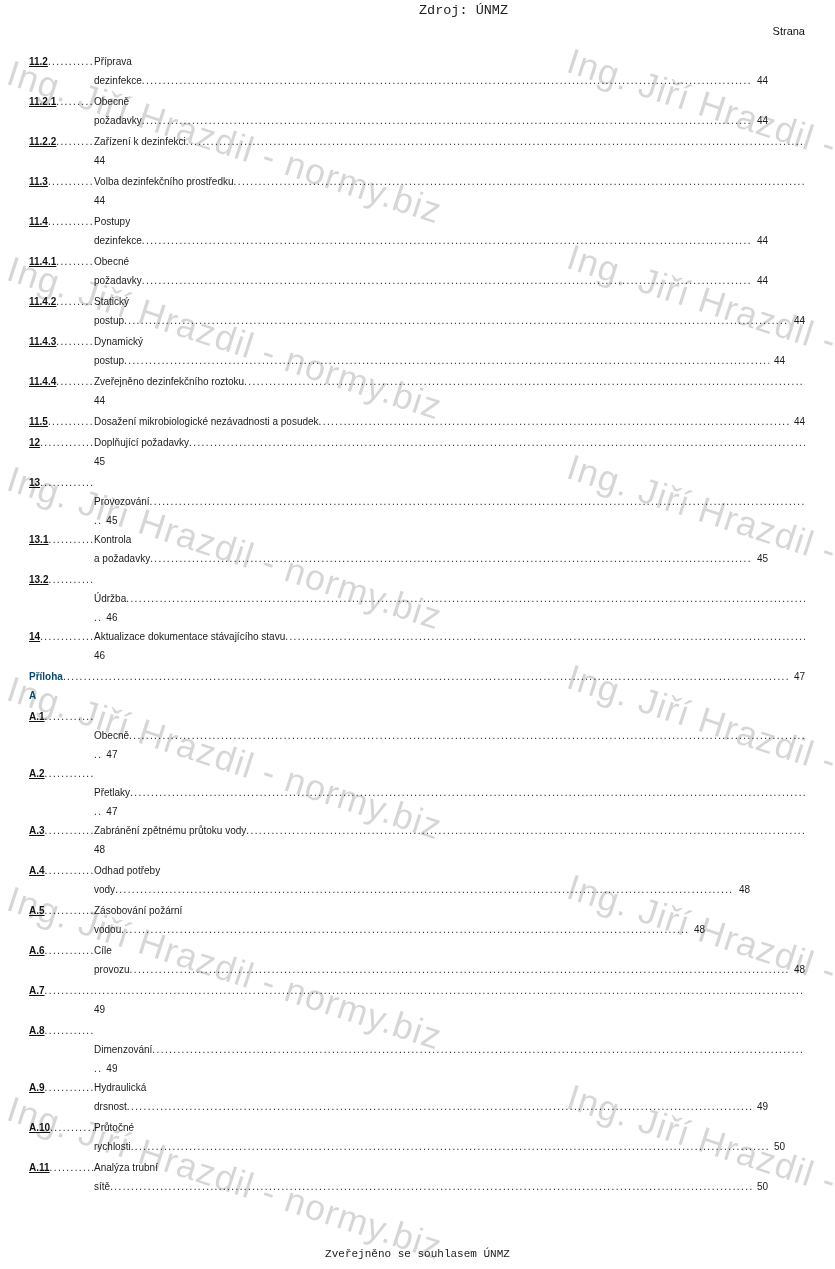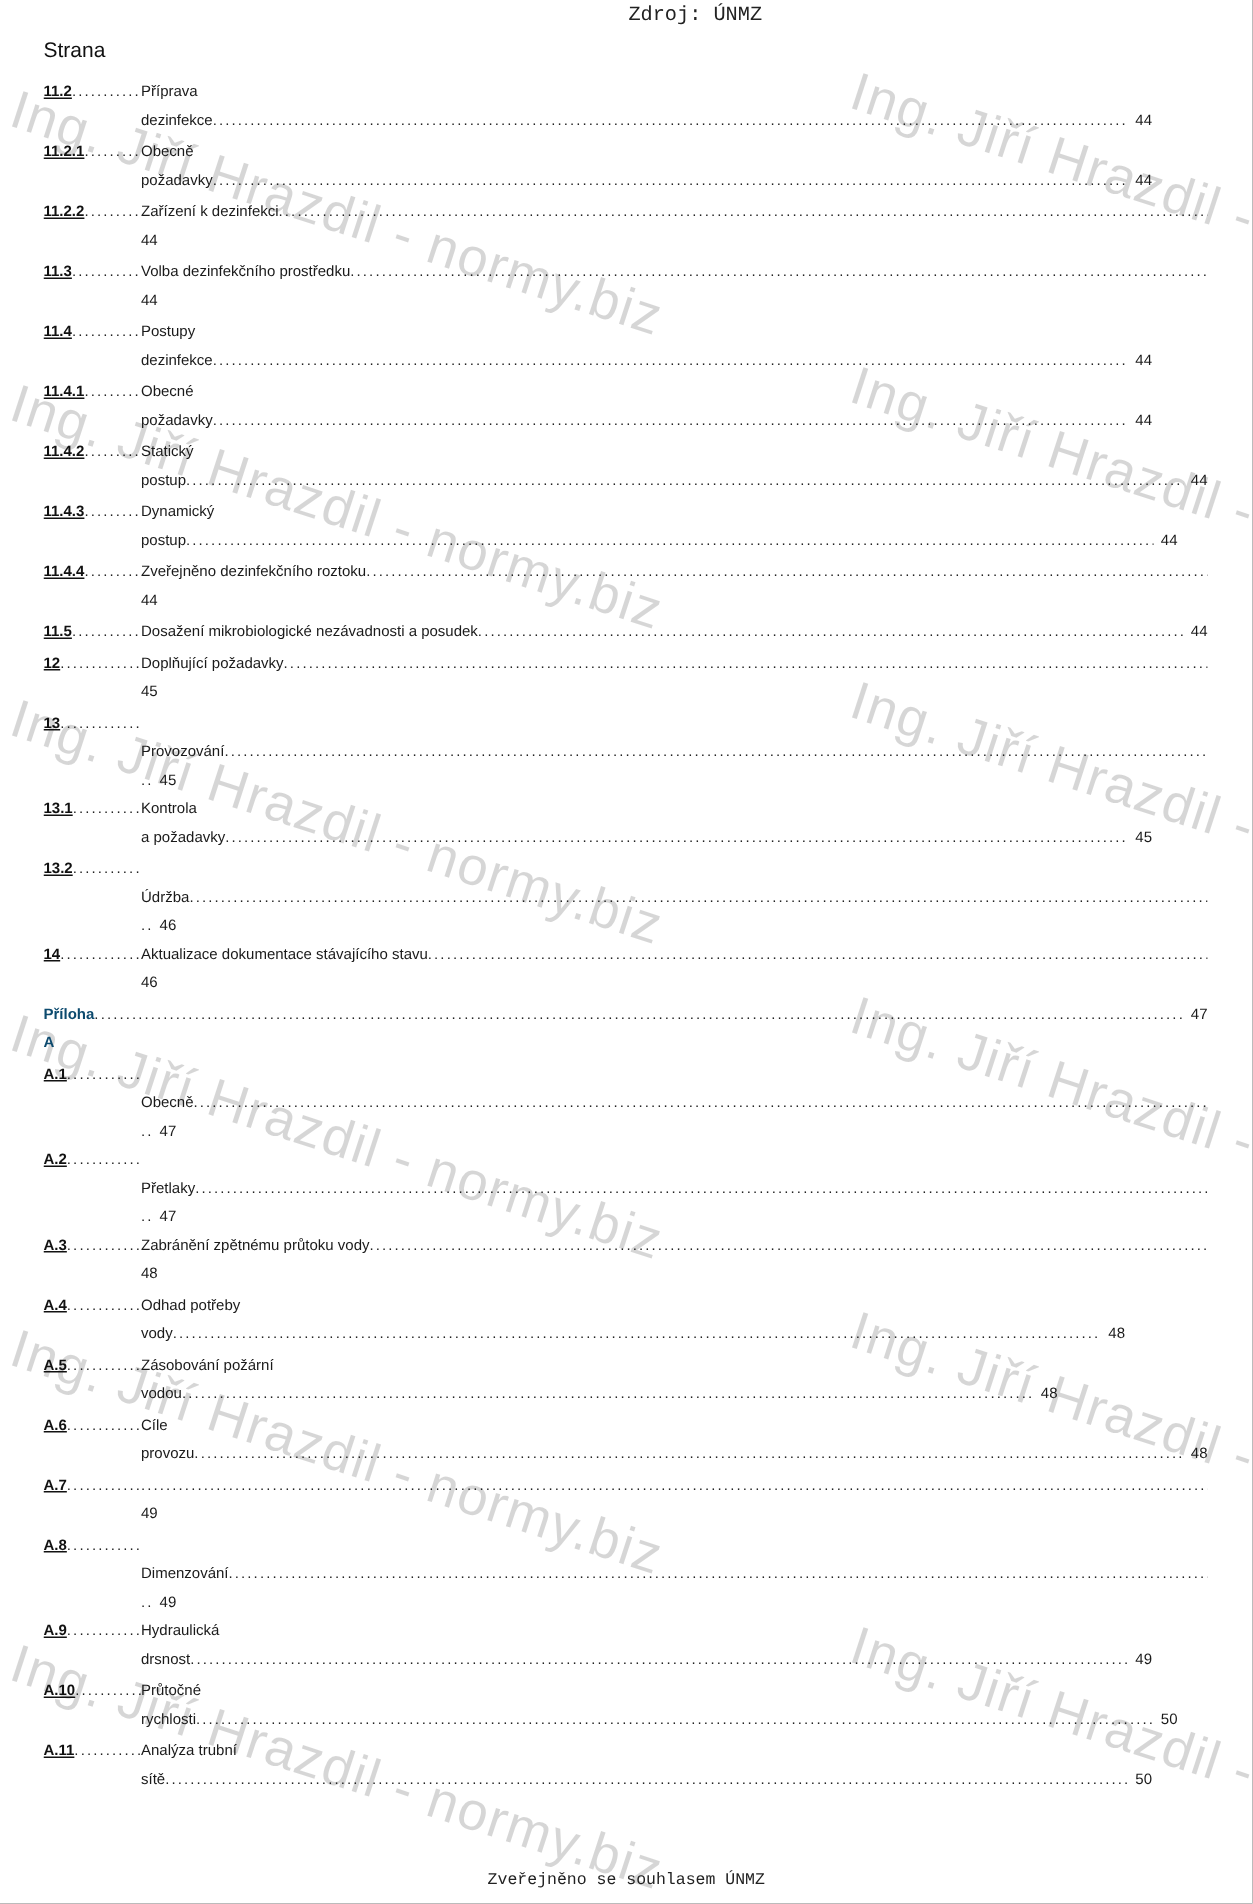--- a/index.html
+++ b/index.html
@@ -16,22 +16,22 @@
     font-size:36px; letter-spacing:1px;
     transform:rotate(18deg); transform-origin:0 0;
   }
   
   .hdr {
     position:absolute; top:3px; left:0; width:100%; text-align:center;
     font-family:"Liberation Mono","DejaVu Sans Mono",monospace;
     font-size:13.5px; color:#222; z-index:2;padding-left:46px;
   }
   .strana {
-    position:absolute; top:25px; left:29px; width:776px; text-align:left;
-    font-size:14px; color:#111; z-index:2;
+    position:absolute; top:25px; left:29px; width:776px; text-align:right;
+    font-size:11px; color:#111; z-index:2;
   }
   .ftr {
     position:absolute; top:1248px; left:0; width:100%; text-align:center;
     font-family:"Liberation Mono","DejaVu Sans Mono",monospace;
     font-size:11px; color:#222; z-index:2;
   }
   
   .toc { position:absolute; left:29px; top:52px; width:776px; z-index:1; font-size:10px; }
   .entry { margin-bottom:2px; }
   .entry.hang { margin-bottom:0; }

